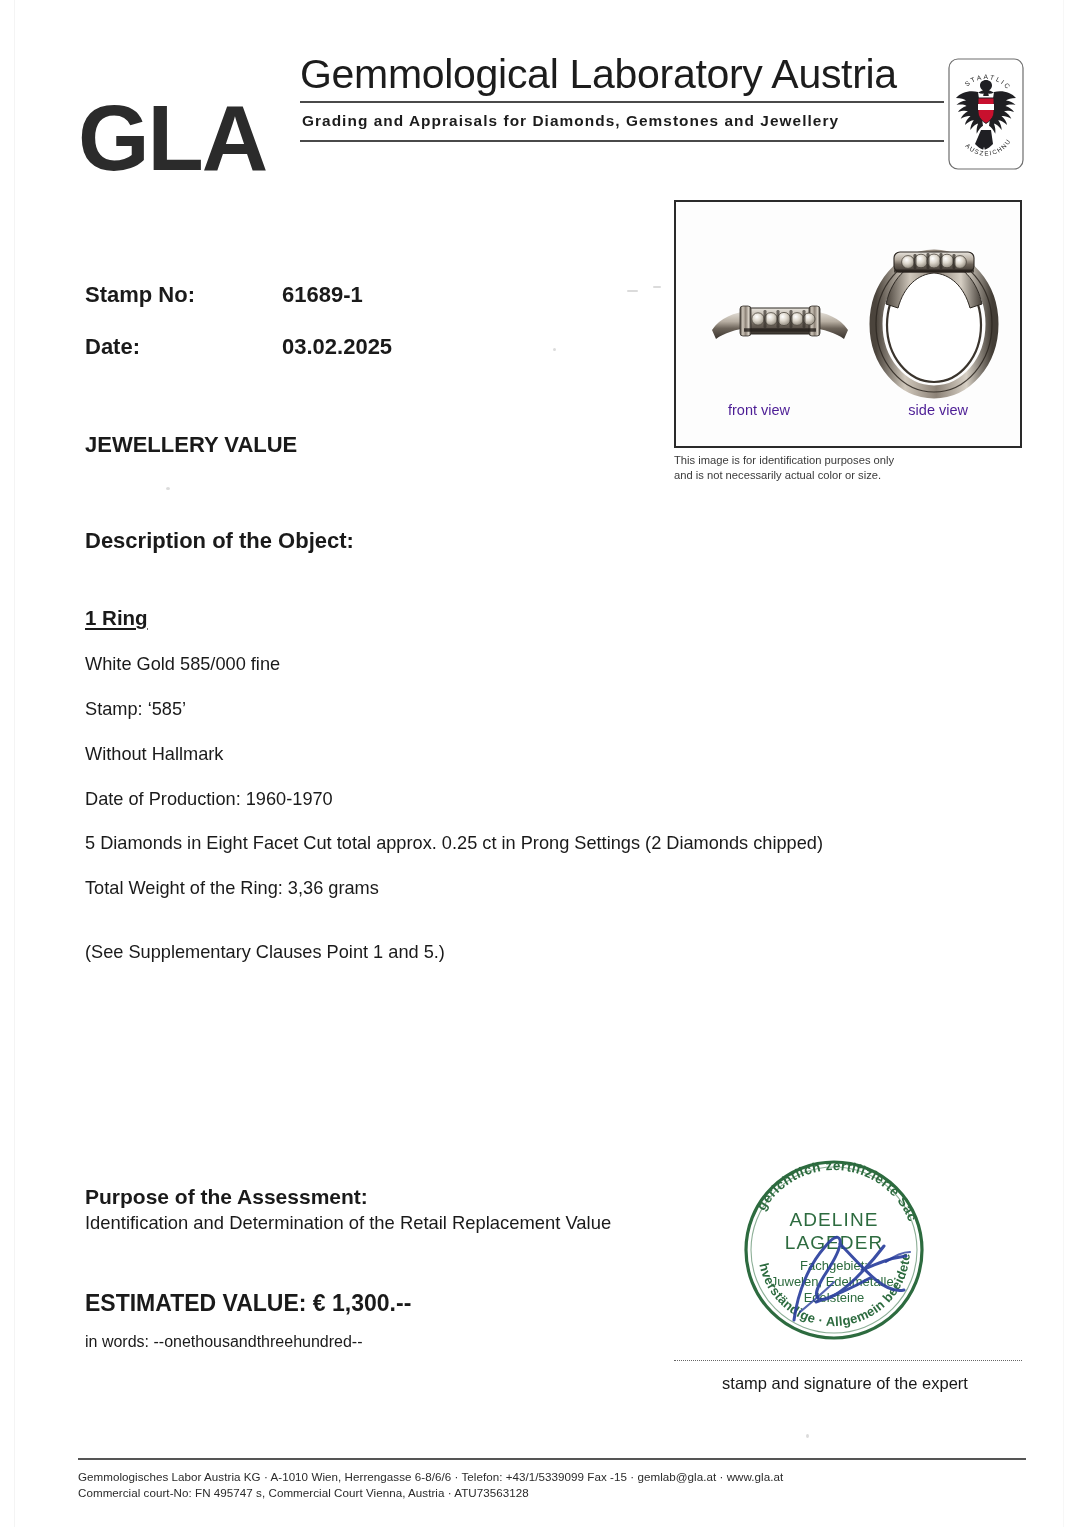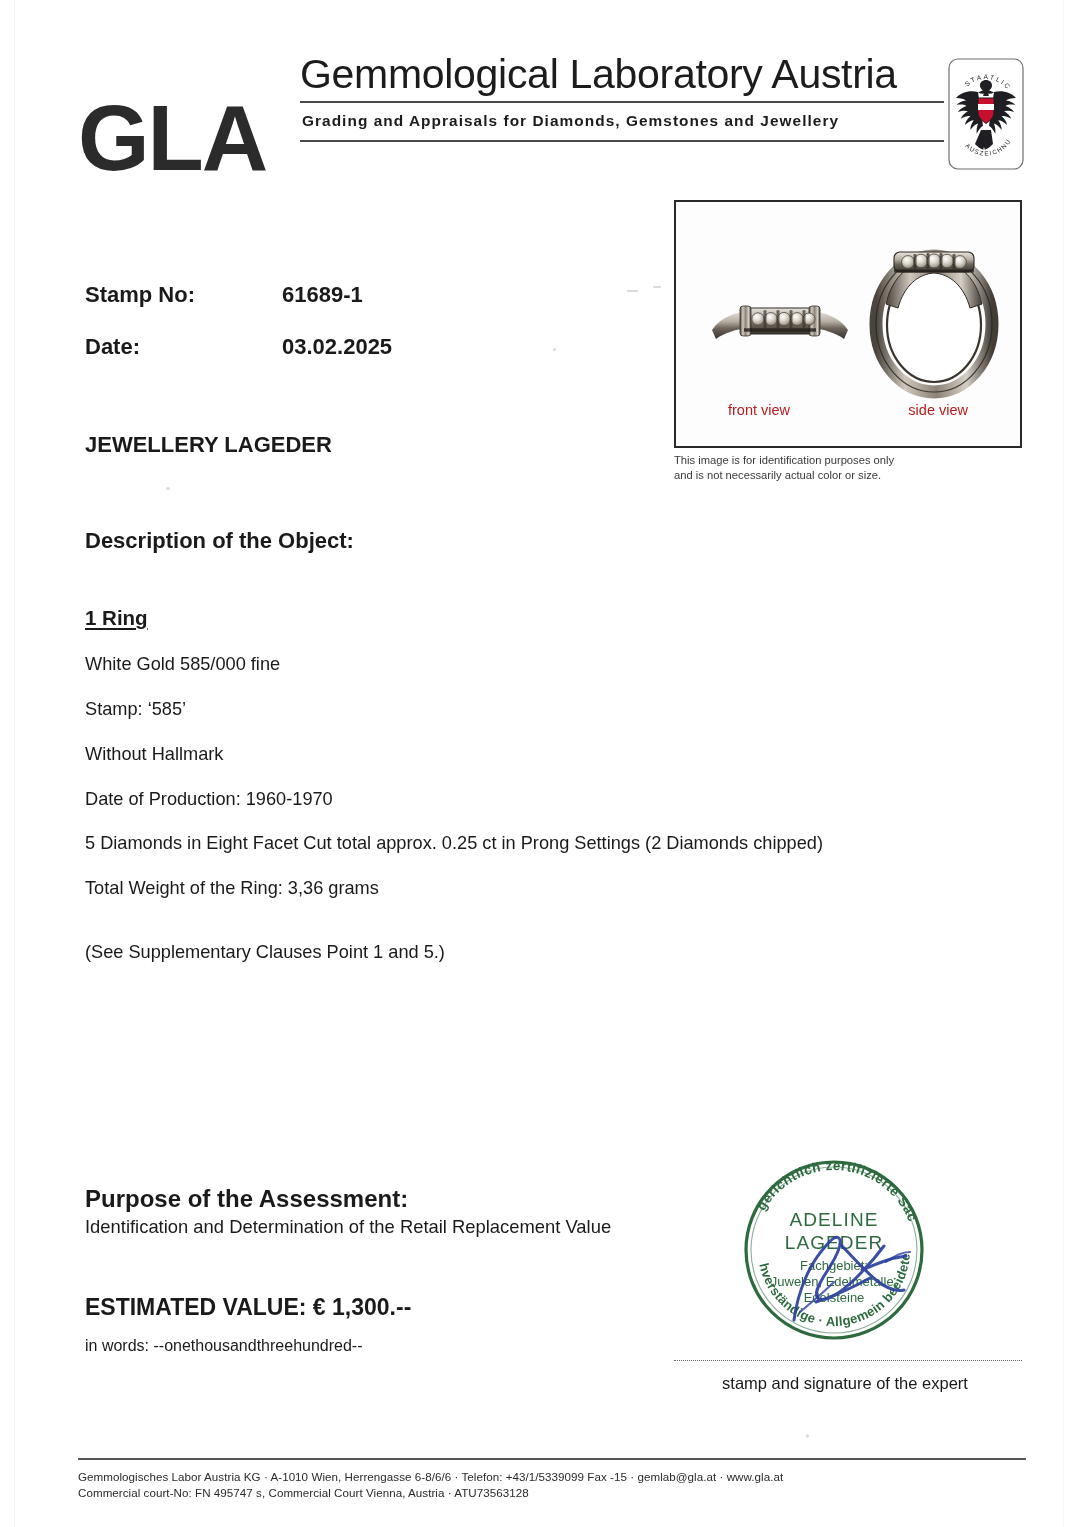--- a/index.html
+++ b/index.html
@@ -141,21 +141,21 @@
   }
   .ring-svg {
     position: absolute;
     left: 0; top: 0;
     width: 100%;
     height: 100%;
   }
   .view-label {
     position: absolute;
     font-size: 14.5px;
-    color: #b91c1c;
+    color: #4c1d95;
     bottom: 28px;
   }
   .view-label.front { left: 52px; }
   .view-label.side { right: 52px; }
   .image-note {
     margin-top: 5px;
     font-size: 11.2px;
     line-height: 1.34;
     color: #3a3a3a;
   }
@@ -185,21 +185,21 @@
   .desc-line.gap-before { margin-top: 42px; }
 
   
   .assess {
     position: absolute;
     left: 85px;
     top: 1185px;
     width: 600px;
   }
   .assess-title {
-    font-size: 24px;
+    font-size: 21px;
     font-weight: bold;
     color: #1a1a1a;
     margin-bottom: 3px;
   }
   .assess-sub {
     font-size: 18.4px;
     color: #1a1a1a;
   }
   .est-value {
     margin-top: 56px;
@@ -328,21 +328,21 @@
     <div class="field-row">
       <div class="field-label">Stamp No:</div>
       <div class="field-value">61689-1</div>
     </div>
     <div class="field-row">
       <div class="field-label">Date:</div>
       <div class="field-value">03.02.2025</div>
     </div>
   </div>
 
-  <div class="section-title" id="jewellery-report-title">JEWELLERY LAGEDER</div>
+  <div class="section-title" id="jewellery-report-title">JEWELLERY VALUE</div>
   <div class="section-title" id="description-title">Description of the Object:</div>
 
   <div class="image-panel">
     <div class="image-box">
       <svg class="ring-svg" viewBox="0 0 344 244" xmlns="http://www.w3.org/2000/svg">
         <defs>
           <linearGradient id="metalH" x1="0" y1="0" x2="0" y2="1">
             <stop offset="0%" stop-color="#e8e4dd"></stop>
             <stop offset="38%" stop-color="#b6ada1"></stop>
             <stop offset="62%" stop-color="#6d645a"></stop>

